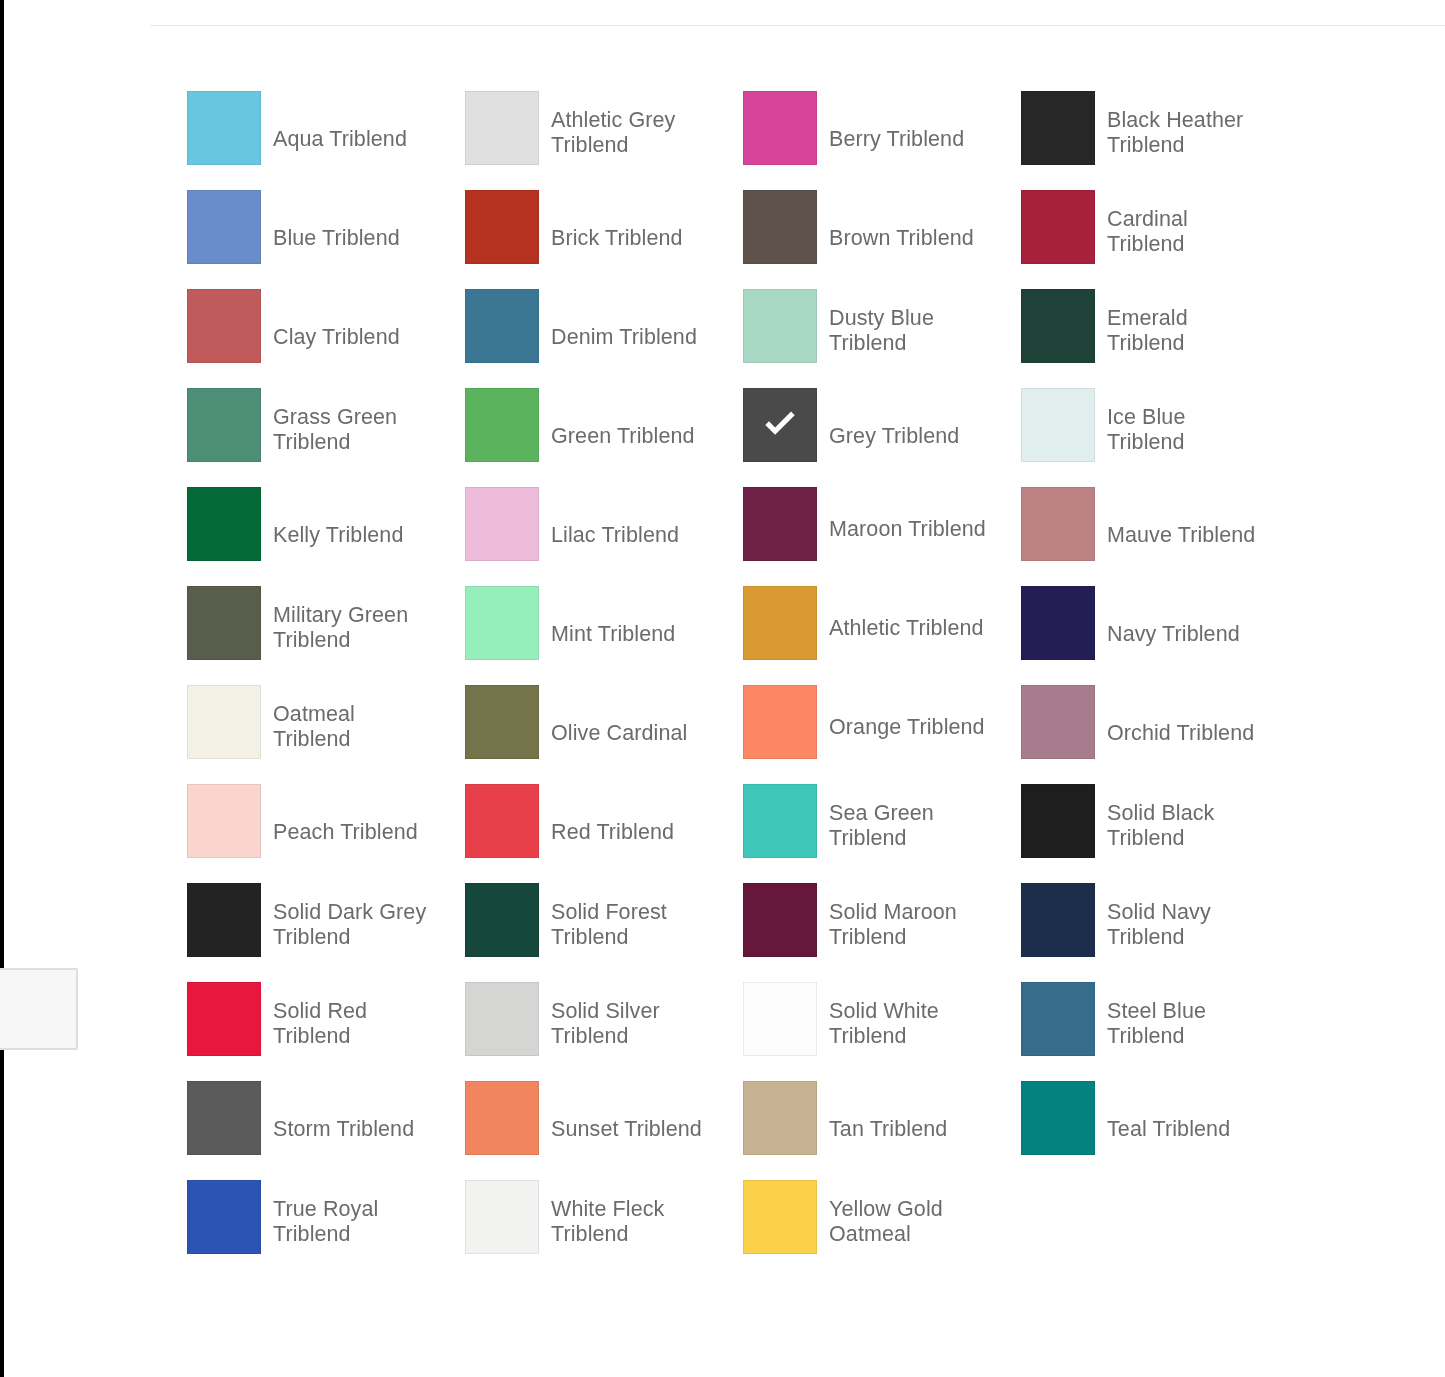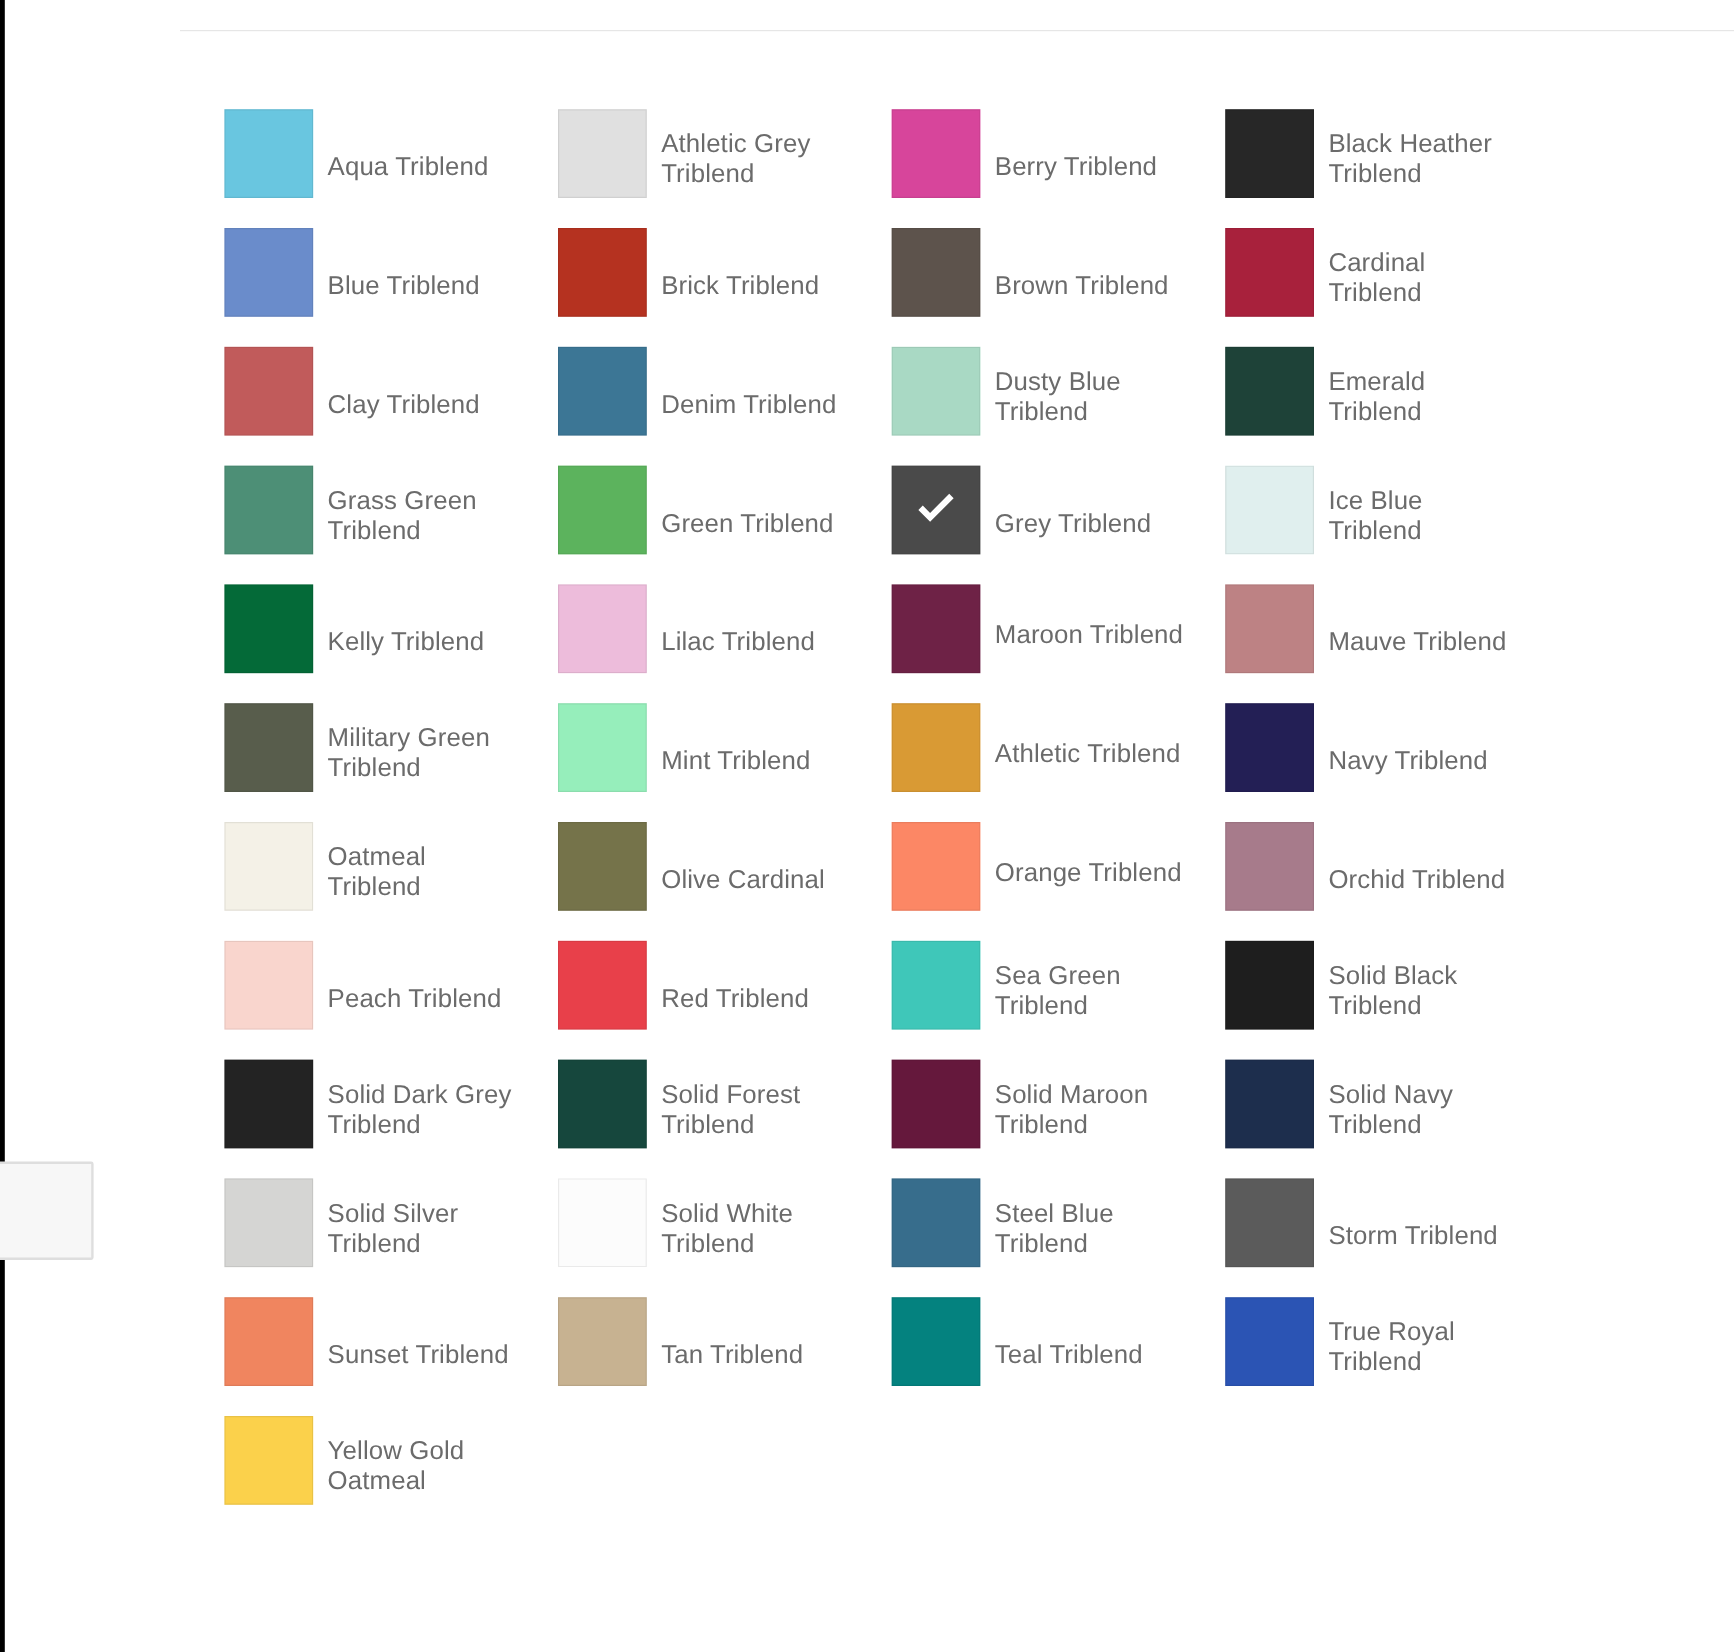--- a/index.html
+++ b/index.html
@@ -255,20 +255,24 @@
     </div>
     <div class="swatch-option">
       <div class="swatch-chip bordered" title="Solid Maroon Triblend" style="background-color: rgb(101, 24, 60);"></div>
       <div class="swatch-label two-line">Solid Maroon Triblend</div>
     </div>
     <div class="swatch-option">
       <div class="swatch-chip bordered" title="Solid Navy Triblend" style="background-color: rgb(29, 46, 77);"></div>
       <div class="swatch-label two-line">Solid Navy Triblend</div>
     </div>
     <div class="swatch-option">
+      <div class="swatch-chip bordered" title="Solid Red Triblend" style="background-color: rgb(232, 23, 61);"></div>
+      <div class="swatch-label two-line">Solid Red Triblend</div>
+    </div>
+    <div class="swatch-option">
       <div class="swatch-chip bordered" title="Solid Silver Triblend" style="background-color: rgb(213, 213, 211);"></div>
       <div class="swatch-label two-line">Solid Silver Triblend</div>
     </div>
     <div class="swatch-option">
       <div class="swatch-chip bordered" title="Solid White Triblend" style="background-color: rgb(252, 252, 252);"></div>
       <div class="swatch-label two-line">Solid White Triblend</div>
     </div>
     <div class="swatch-option">
       <div class="swatch-chip bordered" title="Steel Blue Triblend" style="background-color: rgb(55, 109, 140);"></div>
       <div class="swatch-label two-line">Steel Blue Triblend</div>
@@ -287,16 +291,20 @@
     </div>
     <div class="swatch-option">
       <div class="swatch-chip bordered" title="Teal Triblend" style="background-color: rgb(4, 130, 127);"></div>
       <div class="swatch-label">Teal Triblend</div>
     </div>
     <div class="swatch-option">
       <div class="swatch-chip bordered" title="True Royal Triblend" style="background-color: rgb(43, 84, 180);"></div>
       <div class="swatch-label two-line">True Royal Triblend</div>
     </div>
     <div class="swatch-option">
+      <div class="swatch-chip bordered" title="White Fleck Triblend" style="background-color: rgb(242, 242, 240);"></div>
+      <div class="swatch-label two-line">White Fleck Triblend</div>
+    </div>
+    <div class="swatch-option">
       <div class="swatch-chip bordered" title="Yellow Gold Triblend" style="background-color: rgb(251, 209, 75);"></div>
       <div class="swatch-label two-line">Yellow Gold Oatmeal</div>
     </div>
   </div>
 
 </body></html>

